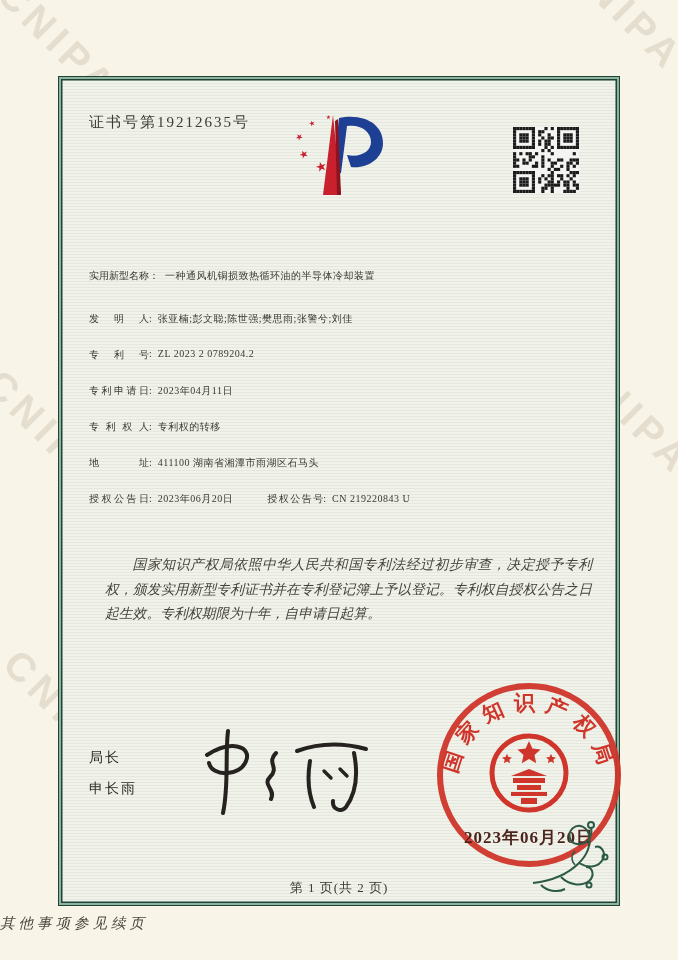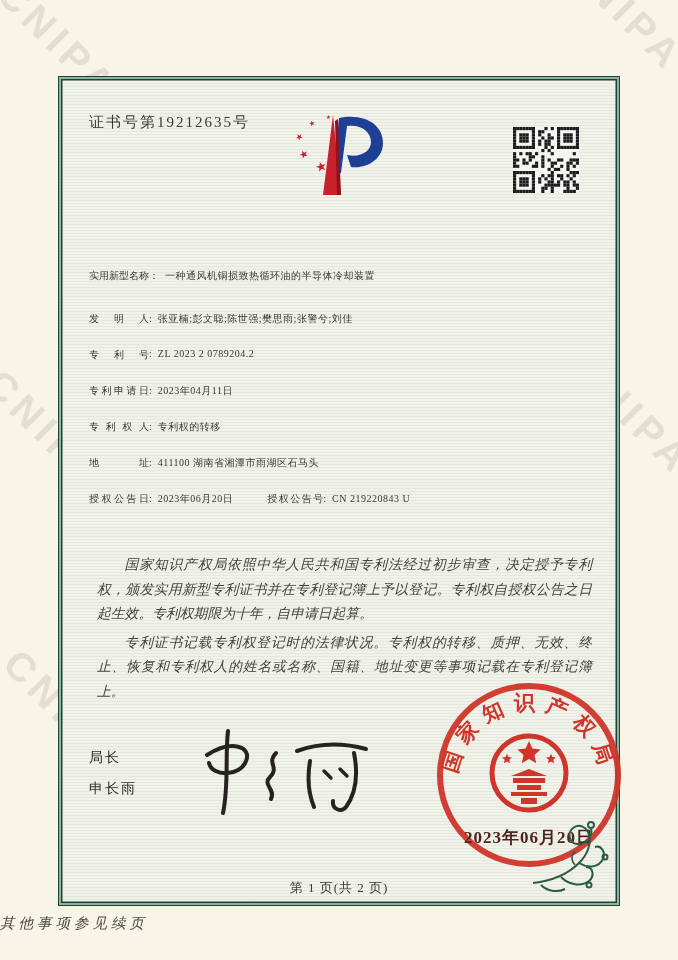--- a/index.html
+++ b/index.html
@@ -52,21 +52,21 @@
   }
   .fsep{display:inline-block;margin-right:6px;}
   .fvalue{letter-spacing:0.5px;}
   .fpair2{margin-left:34px;}
   .flabel2{display:inline-block;width:5.6em;text-align:justify;text-align-last:justify;}
   .paras{
     position:absolute;left:30px;top:476px;width:503px;
     font-size:13.8px;line-height:1.78;color:#45423c;
     font-style:italic;text-align:justify;
   }
-  .paras p{margin:0 0 4px 8px;text-indent:2em;}
+  .paras p{margin:0 0 4px 16px;text-indent:2em;}
   .officer{position:absolute;left:30px;top:672px;font-size:14px;color:#2e2c28;}
   .officer div{margin-bottom:13px;letter-spacing:2px;}
   .signature{position:absolute;left:135px;top:648px;width:185px;height:92px;}
   .seal{position:absolute;left:372px;top:600px;width:196px;height:196px;}
   .page-num{
     position:absolute;left:0;top:802px;width:100%;
     text-align:center;font-size:13px;color:#3c3a34;letter-spacing:1px;
   }
   .flourish{position:absolute;right:2px;bottom:2px;width:86px;height:92px;}
   .continuation{
@@ -338,21 +338,20 @@
     <div class="frow">
       <span class="flabel">地址</span><span class="fsep">:</span><span class="fvalue">411100 湖南省湘潭市雨湖区石马头</span>
     </div>
     <div class="frow">
       <span class="flabel">授权公告日</span><span class="fsep">:</span><span class="fvalue">2023年06月20日</span><span class="fpair2"><span class="flabel2">授权公告号</span><span class="fsep">:</span><span class="fvalue">CN 219220843 U</span></span>
     </div>
   </div>
 
   <div class="paras">
     <p>国家知识产权局依照中华人民共和国专利法经过初步审查，决定授予专利权，颁发实用新型专利证书并在专利登记簿上予以登记。专利权自授权公告之日起生效。专利权期限为十年，自申请日起算。</p>
-    <p>专利证书记载专利权登记时的法律状况。专利权的转移、质押、无效、终止、恢复和专利权人的姓名或名称、国籍、地址变更等事项记载在专利登记簿上。</p>
   </div>
 
   <div class="officer">
     <div>局长</div>
     <div>申长雨</div>
   </div>
 
   <div class="signature">
     <svg width="185" height="92" viewBox="0 0 185 92" fill="none" stroke="#26221f" stroke-width="4" stroke-linecap="round">
       <path d="M34,6 C31,30 35,60 29,88"></path>

